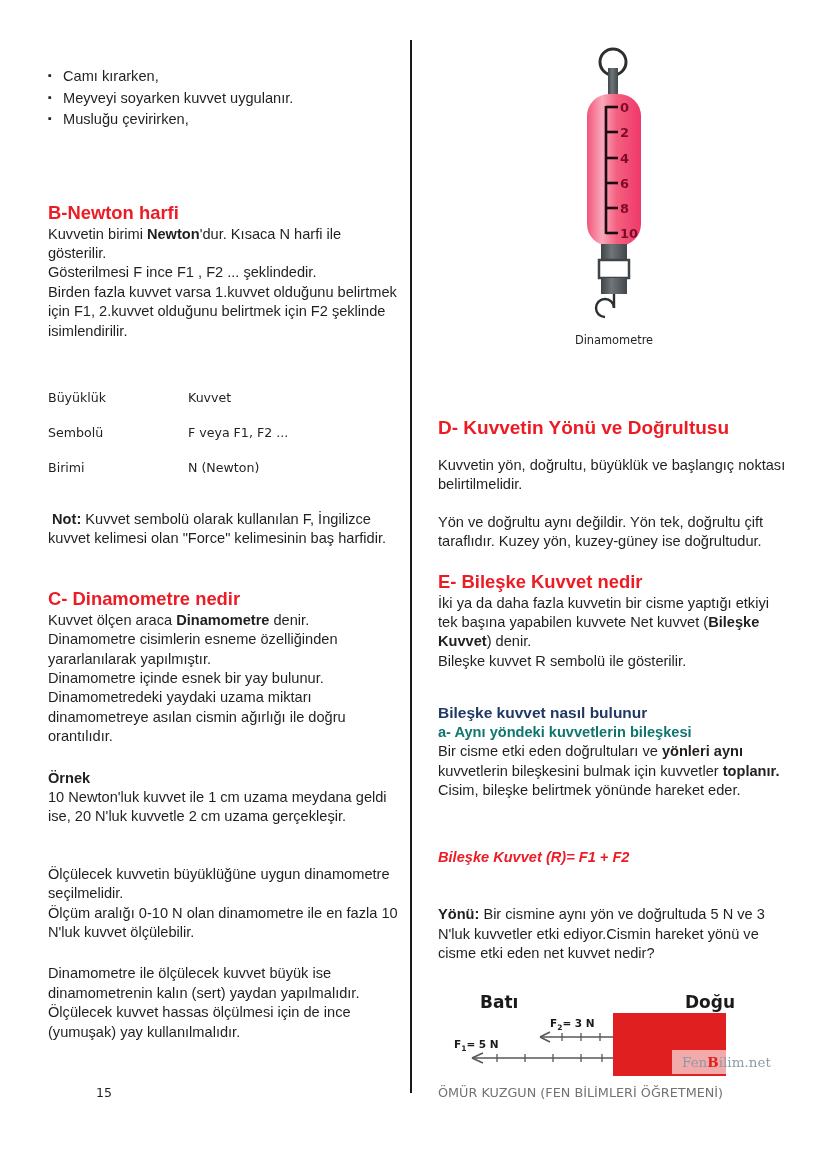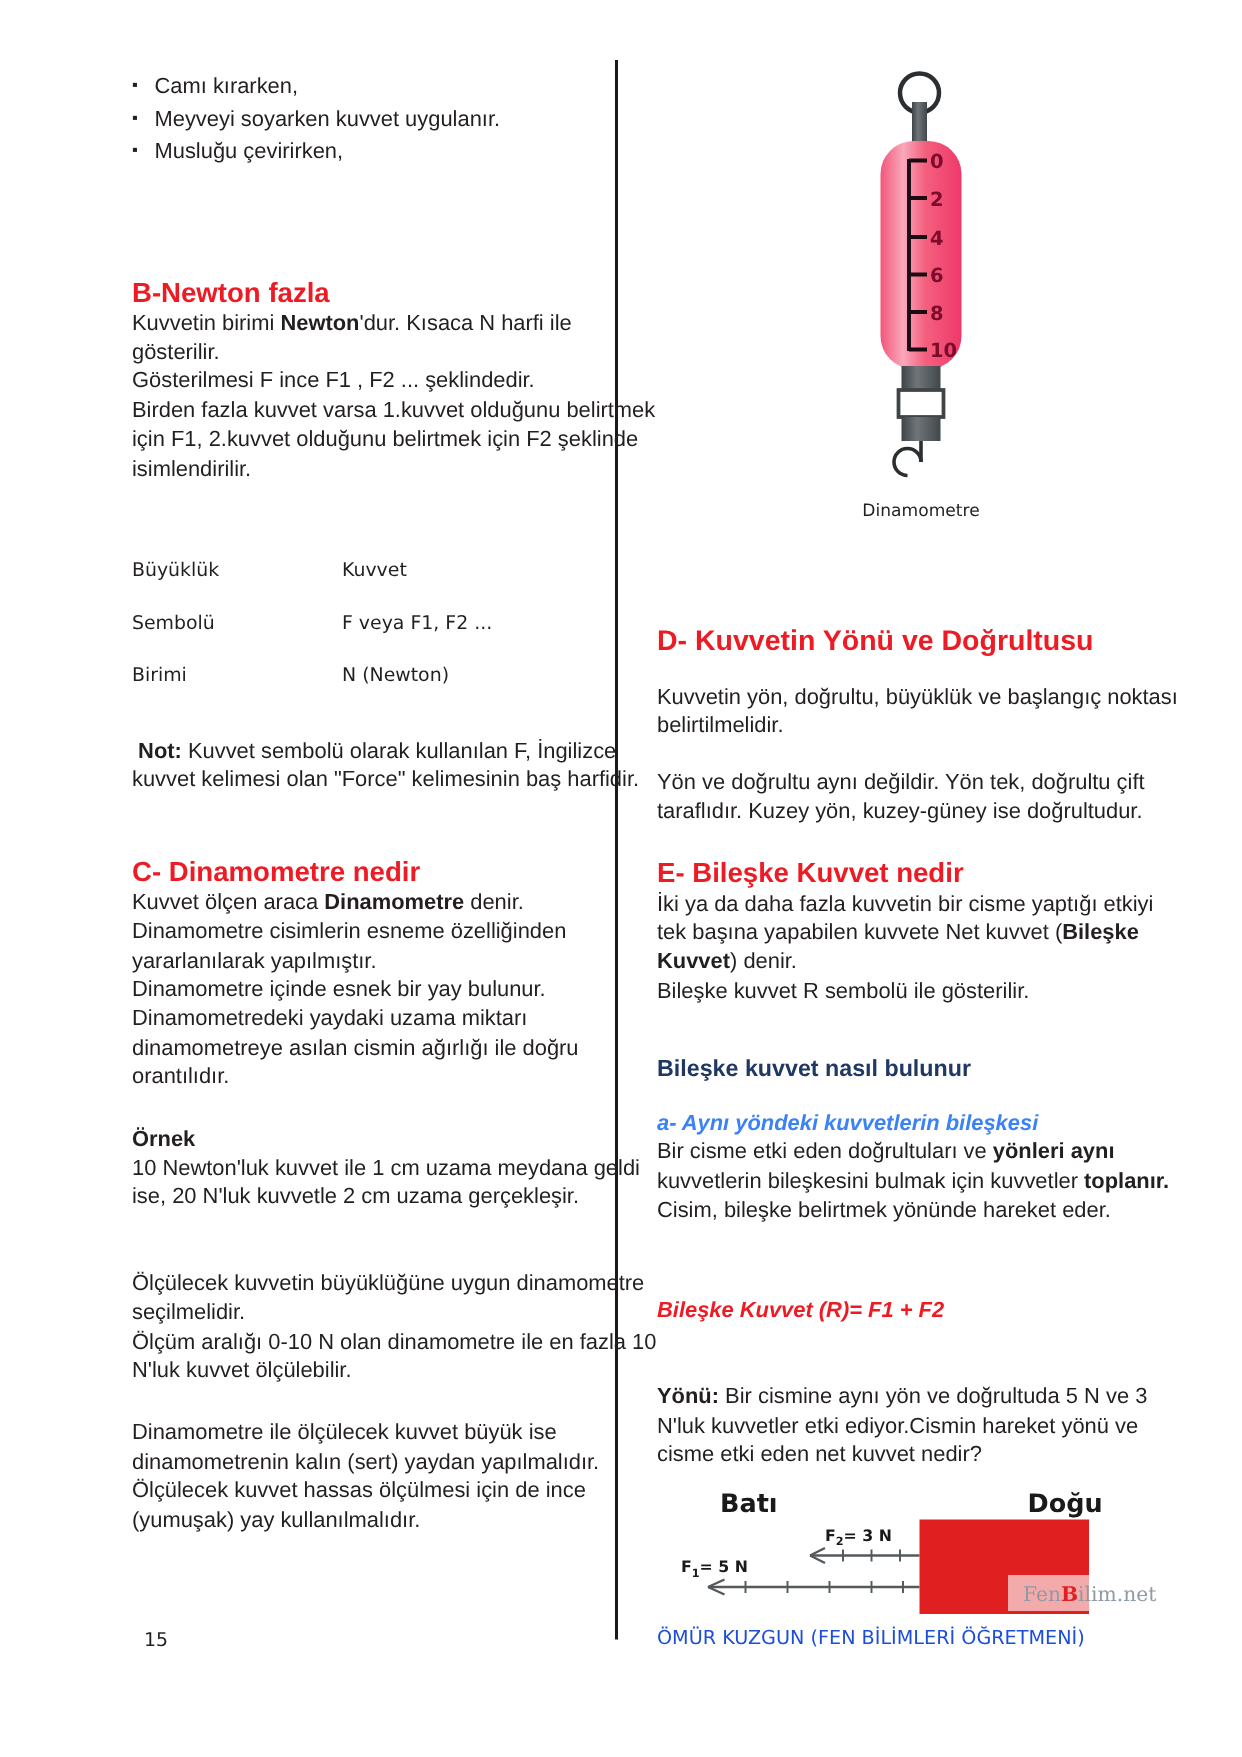--- a/index.html
+++ b/index.html
@@ -29,23 +29,22 @@
     top: 40px;
     width: 2px;
     height: 1053px;
     background: #1a1a1a;
   }
 
   
   .col-left {
     position: absolute;
     left: 48px;
-    top: 48px;
+    top: 66px;
     width: 352px;
-    margin-left: 40px;
   }
   .col-right {
     position: absolute;
     left: 438px;
     top: 40px;
     width: 352px;
   }
 
   
   .body-text {
@@ -63,26 +62,24 @@
     line-height: 23px;
     margin: 0 0 1px 0;
   }
   .h-navy {
     color: #1f3864;
     font-weight: bold;
     font-size: 15.5px;
     line-height: 20px;
   }
   .h-navy-italic {
-    color: #3b82f6;
+    color: #0f766e;
     font-weight: bold;
-    font-style: italic;
     font-size: 14.6px;
     line-height: 19px;
-    margin-top: 17px;
   }
   .formula-red {
     color: #ed1c24;
     font-weight: bold;
     font-style: italic;
     font-size: 14.6px;
     line-height: 19px;
   }
 
   
@@ -160,42 +157,42 @@
     font-family: "DejaVu Sans", sans-serif;
     font-size: 12.6px;
     color: #231f20;
   }
   .footer-author {
     position: absolute;
     left: 438px;
     top: 1085px;
     font-family: "DejaVu Sans", sans-serif;
     font-size: 12.8px;
-    color: #1d4ed8;
+    color: #737373;
     white-space: nowrap;
   }
 </style>
 </head>
 <body>
 
 <div class="page">
 
   <div class="col-divider"></div>
 
   <div class="col-left">
 
     <ul class="bullet-list">
       <li>Camı kırarken,</li>
       <li>Meyveyi soyarken kuvvet uygulanır.</li>
       <li>Musluğu çevirirken,</li>
     </ul>
 
     <div style="height:70px"></div>
 
-    <h2 class="h-red">B-Newton fazla</h2>
+    <h2 class="h-red">B-Newton harfi</h2>
     <div class="body-text"><span>Kuvvetin birimi </span><b>Newton</b><span>'dur. Kısaca N harfi ile gösterilir.</span></div>
     <div class="body-text">Gösterilmesi F ince F1 , F2 ... şeklindedir.</div>
     <div class="body-text">Birden fazla kuvvet varsa 1.kuvvet olduğunu belirtmek için F1, 2.kuvvet olduğunu belirtmek için F2 şeklinde isimlendirilir.</div>
 
     <div style="height:42px"></div>
 
     <table class="prop-table">
       <tbody>
           <tr>
         <td class="k">Büyüklük</td>

